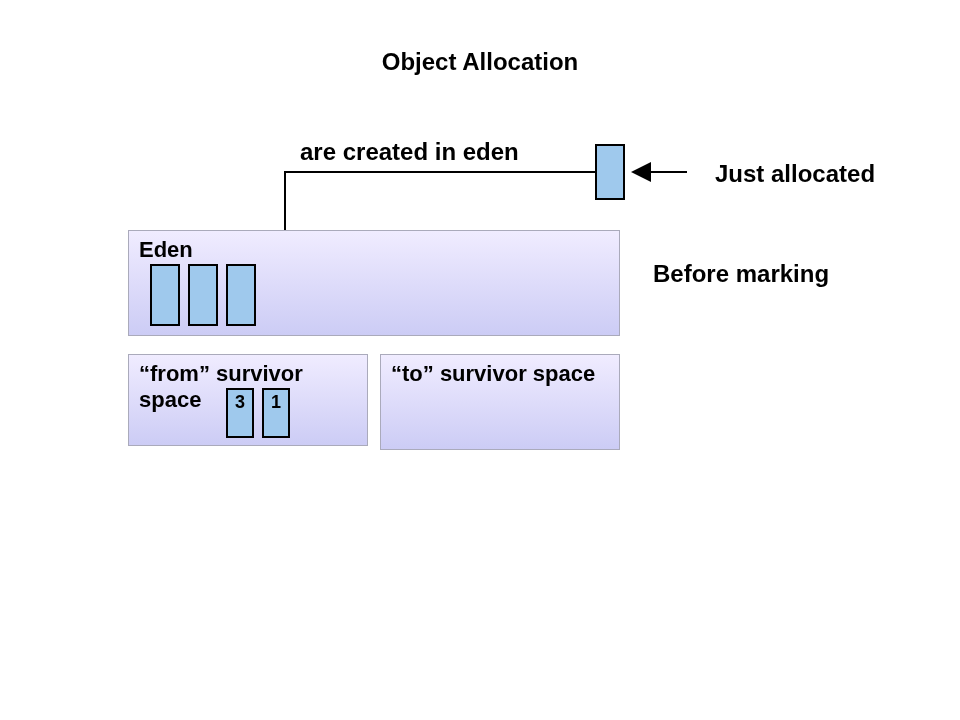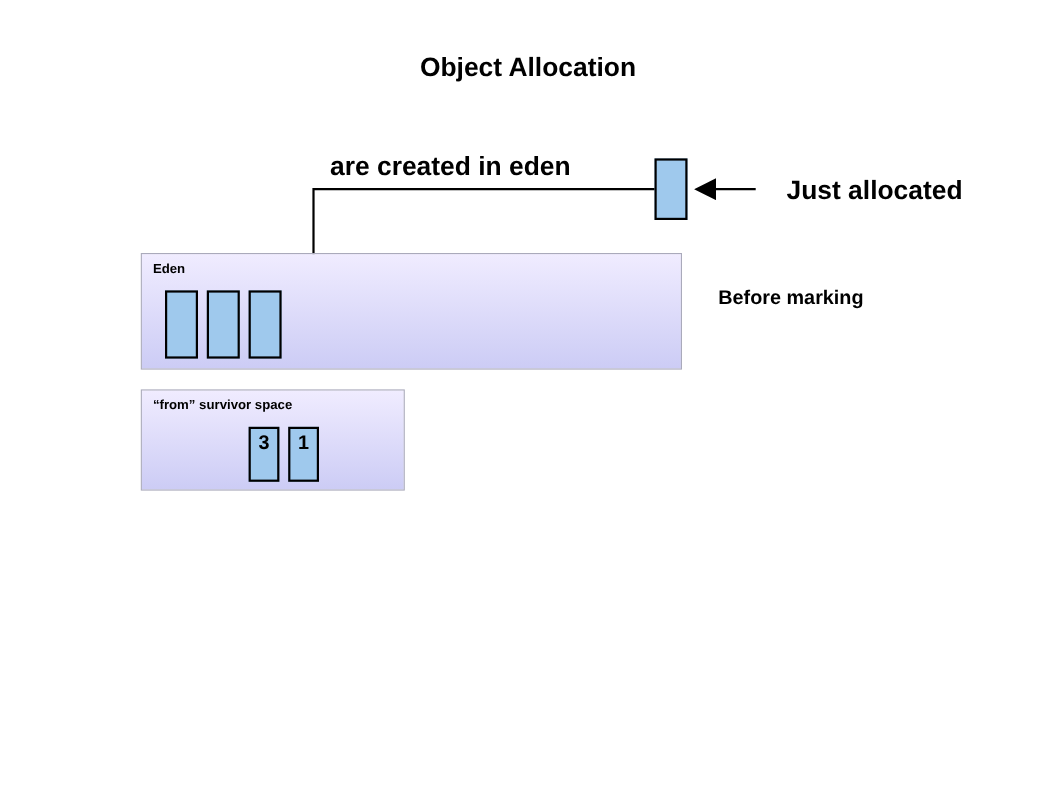--- a/index.html
+++ b/index.html
@@ -23,32 +23,32 @@
     font-weight: bold;
   }
   .label {
     position: absolute;
     font-weight: bold;
   }
   .small-label {
     font-size: 24px;
   }
   .big-label {
-    font-size: 18px;
+    font-size: 24px;
   }
   .region {
     position: absolute;
     border: 1px solid #aab;
     background: linear-gradient(180deg, #f0ecff 0%, #ccccf5 100%);
   }
   .region-title {
     position: absolute;
     top: 6px; left: 10px;
     font-weight: bold;
-    font-size: 12px;
+    font-size: 22px;
   }
   .obj {
     position: absolute;
     background: #9fc9ed;
     border: 2px solid #000;
   }
   .obj-text {
     position: absolute;
     width: 100%;
     text-align: center;
@@ -102,14 +102,17 @@
     <div class="region-title">“from” survivor space</div>
   </div>
 
   <div class="obj" style="left:226px; top:388px; width:28px; height:50px;">
     <div class="obj-text">3</div>
   </div>
   <div class="obj" style="left:262px; top:388px; width:28px; height:50px;">
     <div class="obj-text">1</div>
   </div>
 
+  <div class="region" style="left:380px; top:354px; width:240px; height:96px;">
+    <div class="region-title">“to” survivor space</div>
+  </div>
 
 </div>
 
 </body></html>

